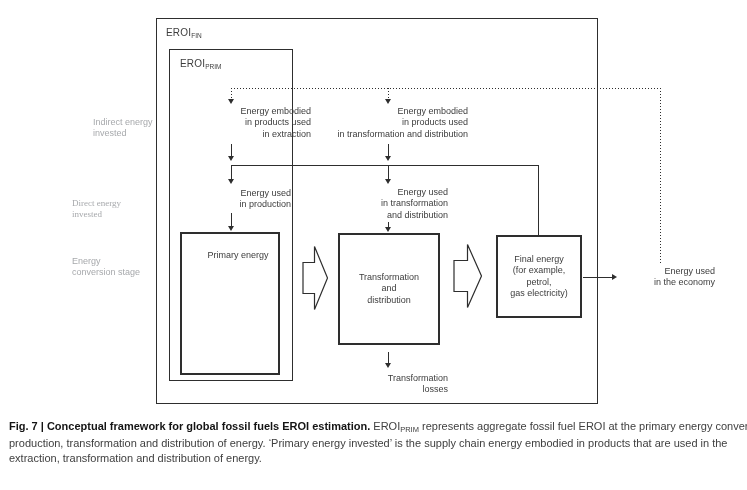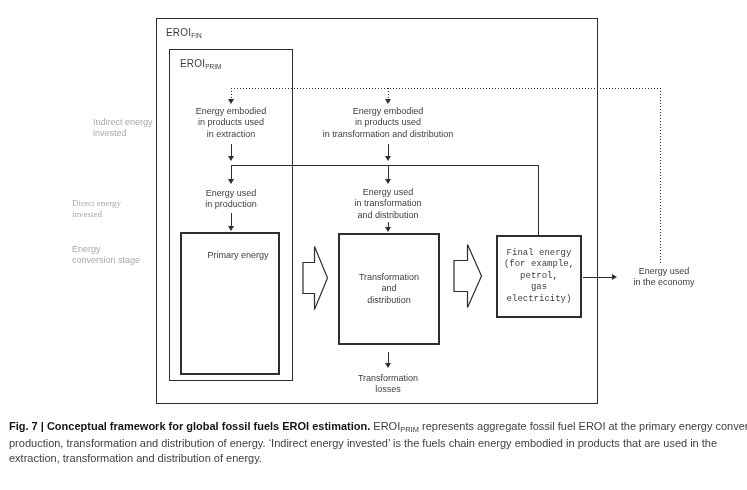--- a/index.html
+++ b/index.html
@@ -14,21 +14,21 @@
     font-family:"Liberation Sans", sans-serif;
   }
   .box{position:absolute;box-sizing:border-box;border:1px solid var(--line);background:transparent;}
   .box-thick{position:absolute;box-sizing:border-box;border:2px solid var(--line);background:#fff;}
   .hl{position:absolute;height:1px;background:var(--line);}
   .vl{position:absolute;width:1px;background:var(--line);}
   .dh{position:absolute;height:1px;background:repeating-linear-gradient(to right,var(--line) 0 1px,transparent 1px 3px);}
   .dv{position:absolute;width:1px;background:repeating-linear-gradient(to bottom,var(--line) 0 1px,transparent 1px 3px);}
   .ah-d{position:absolute;width:0;height:0;border-left:3.5px solid transparent;border-right:3.5px solid transparent;border-top:5px solid var(--line);}
   .ah-r{position:absolute;width:0;height:0;border-top:3.5px solid transparent;border-bottom:3.5px solid transparent;border-left:5px solid var(--line);}
-  .t{position:absolute;font-size:9px;line-height:11.4px;color:var(--ink);text-align:center;white-space:pre-line;}
+  .t{position:absolute;font-size:9px;line-height:11.4px;color:var(--ink);text-align:right;white-space:pre-line;}
   .side{position:absolute;font-size:9px;line-height:11px;color:var(--gray);text-align:left;white-space:pre-line;}
   .eroi{position:absolute;font-size:10px;color:var(--ink);letter-spacing:.2px;}
   .eroi .subs{font-size:6.5px;position:relative;top:2px;letter-spacing:0;}
   .boxlabel{display:flex;align-items:center;justify-content:center;width:100%;height:100%;
     font-size:9px;line-height:11.4px;color:var(--ink);text-align:center;white-space:pre-line;box-sizing:border-box;}
   .caption{position:absolute;left:9px;top:419px;width:734px;font-size:11px;line-height:15.6px;color:var(--cap);}
   .cap-line{white-space:nowrap;}
   .cap-line b{color:#141414;}
   .cap-sub{font-size:7.5px;position:relative;top:2px;}
   svg{position:absolute;display:block;}
@@ -84,21 +84,21 @@
 
   <div class="box-thick" style="left:180px;top:232px;width:100px;height:143px;">
     <div class="boxlabel" style="align-items:flex-start;padding-top:16px;margin-left:8px;">Primary energy</div>
   </div>
   <div class="box-thick" style="left:338px;top:233px;width:102px;height:112px;">
     <div class="boxlabel">Transformation
 and
 distribution</div>
   </div>
   <div class="box-thick" style="left:496px;top:235px;width:86px;height:83px;">
-    <div class="boxlabel" style="font-family:Liberation Mono, monospace;">Final energy
+    <div class="boxlabel" style="">Final energy
 (for example,
 petrol,
 gas electricity)</div>
   </div>
 
   <svg style="left:302px;top:245px;" width="27" height="66" viewBox="0 0 27 66">
     <polygon points="1,17.5 12.5,17.5 12.5,1.5 25.5,33 12.5,64.5 12.5,48.5 1,48.5" fill="#ffffff" stroke="#2e2e2e" stroke-width="1.2"></polygon>
   </svg>
   <svg style="left:453px;top:243px;" width="30" height="66" viewBox="0 0 30 66">
     <polygon points="1,17.5 14.5,17.5 14.5,1.5 28.5,33 14.5,64.5 14.5,48.5 1,48.5" fill="#ffffff" stroke="#2e2e2e" stroke-width="1.2"></polygon>
@@ -111,22 +111,22 @@
 
   <div class="hl" style="left:583px;top:277px;width:29px;"></div>
   <div class="ah-r" style="left:612px;top:273.5px;"></div>
   <div class="t" style="left:613px;top:266px;width:102px;">Energy used
 in the economy</div>
 
   <div class="side" style="left:72px;top:117px;width:90px;margin-left:21px;">Indirect energy
 invested</div>
   <div class="side" style="left:72px;top:198px;width:90px;font-family:Liberation Serif, serif;">Direct energy
 invested</div>
-  <div class="side" style="left:72px;top:244px;width:95px;">Energy
+  <div class="side" style="left:72px;top:256px;width:95px;">Energy
 conversion stage</div>
 
   <div class="caption">
     <div class="cap-line"><b>Fig. 7 | Conceptual framework for global fossil fuels EROI estimation.</b><span> EROI</span><span class="cap-sub">PRIM</span><span> represents aggregate fossil fuel EROI at the primary energy conversion</span></div>
-    <div class="cap-line"><span>production, transformation and distribution of energy. ‘Indirect energy invested’ is the fuels chain energy embodied in products that are used in the</span></div>
+    <div class="cap-line"><span>production, transformation and distribution of energy. ‘Primary energy invested’ is the supply chain energy embodied in products that are used in the</span></div>
     <div class="cap-line"><span>extraction, transformation and distribution of energy.</span></div>
   </div>
 
 </div>
 
 </body></html>

